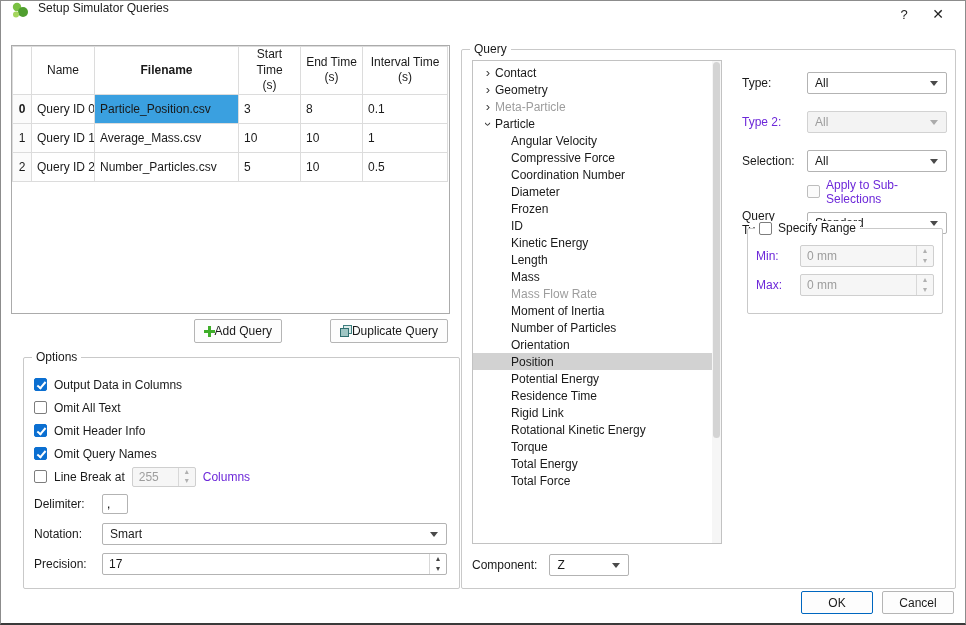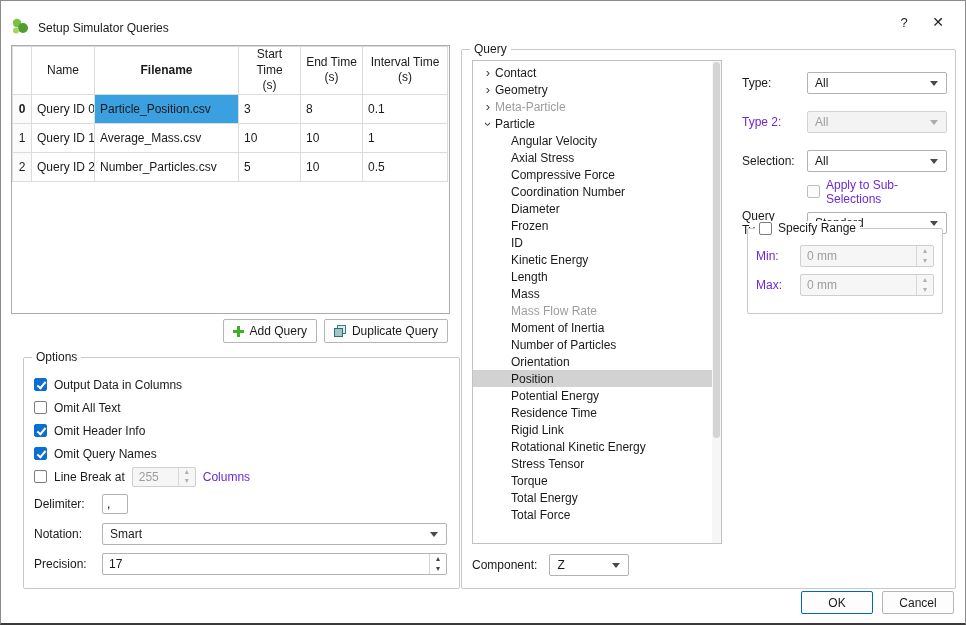--- a/index.html
+++ b/index.html
@@ -1,40 +1,40 @@
 <!DOCTYPE html>
 <html><head>
 <meta charset="utf-8">
 <style>
   html,body{margin:0;padding:0;}
   body{width:966px;height:625px;overflow:hidden;font-family:"Liberation Sans",sans-serif;font-size:12px;color:#1a1a1a;background:#fff;}
   .window{position:relative;width:966px;height:625px;box-sizing:border-box;border:1px solid #8c8c8c;border-bottom:2px solid #3a3a3a;background:#fff;}
 
   
-  .titlebar{position:absolute;left:0;top:0;right:0;height:34px;display:flex;align-items:flex-end;padding:0 10px;}
+  .titlebar{position:absolute;left:0;top:0;right:0;height:34px;display:flex;align-items:flex-start;padding:0 10px;}
   .app-icon{width:18px;height:18px;margin-right:9px;display:inline-flex;}
   .title{font-size:12px;}
   .tspacer{flex:1;}
   .tbtn{width:34px;height:26px;display:flex;align-items:center;justify-content:center;font-size:13px;color:#222;cursor:default;}
   .tbtn.close{font-size:14px;}
 
   
   .tablebox{position:absolute;left:10px;top:44px;width:437px;height:267px;border:1px solid #ababab;background:#fff;overflow:hidden;}
   .qtable{border-collapse:collapse;table-layout:fixed;width:435px;}
   .qtable th,.qtable td{border:1px solid #dcdcdc;padding:0 5px;overflow:hidden;white-space:nowrap;font-size:12px;text-align:left;}
   .qtable thead th{height:43px;text-align:center;font-weight:normal;white-space:pre-line;line-height:1.3;}
   .qtable thead th.fnh{font-weight:bold;}
   .qtable td{height:28px;}
   .qtable td.idx{text-align:center;padding:0;background:#fbfbfb;}
   .qtable td.idx.cur{font-weight:bold;}
   .qtable td.sel{background:#3aa0e0;}
 
   
   .actionrow{position:absolute;left:10px;top:318px;width:437px;display:flex;justify-content:flex-end;gap:7px;}
-  .btn{height:24px;box-sizing:border-box;display:inline-flex;align-items:center;gap:6px;padding:0 9px;background:#fdfdfd;border:1px solid #b5b5b5;border-radius:2px;}
+  .btn{height:24px;box-sizing:border-box;display:inline-flex;align-items:center;gap:0;padding:0 9px;background:#fdfdfd;border:1px solid #b5b5b5;border-radius:2px;margin-left:41px;}
   .bicon{display:inline-flex;}
 
   
   .group{position:absolute;box-sizing:border-box;border:1px solid #c9c9c9;border-radius:2px;background:#fff;}
   .gtitle{position:absolute;top:-8px;left:8px;background:#fff;padding:0 4px;line-height:15px;white-space:nowrap;}
 
   
   .options{left:22px;top:356px;width:437px;height:232px;padding:18px 12px 0 10px;}
   .orow{display:flex;align-items:center;height:17px;margin-bottom:6px;}
   .frow{display:flex;align-items:center;margin-top:8px;height:22px;}
@@ -274,24 +274,20 @@
           <div class="titem expanded">
             <span class="chev">›</span>
             <span>Particle</span>
           </div>
 
           <div class="titem child leaf">
             <span class="chev">›</span>
             <span>Angular Velocity</span>
           </div>
 
-          <div class="titem child leaf">
-            <span class="chev">›</span>
-            <span>Axial Stress</span>
-          </div>
 
           <div class="titem child leaf">
             <span class="chev">›</span>
             <span>Compressive Force</span>
           </div>
 
           <div class="titem child leaf">
             <span class="chev">›</span>
             <span>Coordination Number</span>
           </div>
@@ -364,24 +360,20 @@
           <div class="titem child leaf">
             <span class="chev">›</span>
             <span>Rigid Link</span>
           </div>
 
           <div class="titem child leaf">
             <span class="chev">›</span>
             <span>Rotational Kinetic Energy</span>
           </div>
 
-          <div class="titem child leaf">
-            <span class="chev">›</span>
-            <span>Stress Tensor</span>
-          </div>
 
           <div class="titem child leaf">
             <span class="chev">›</span>
             <span>Torque</span>
           </div>
 
           <div class="titem child leaf">
             <span class="chev">›</span>
             <span>Total Energy</span>
           </div>

